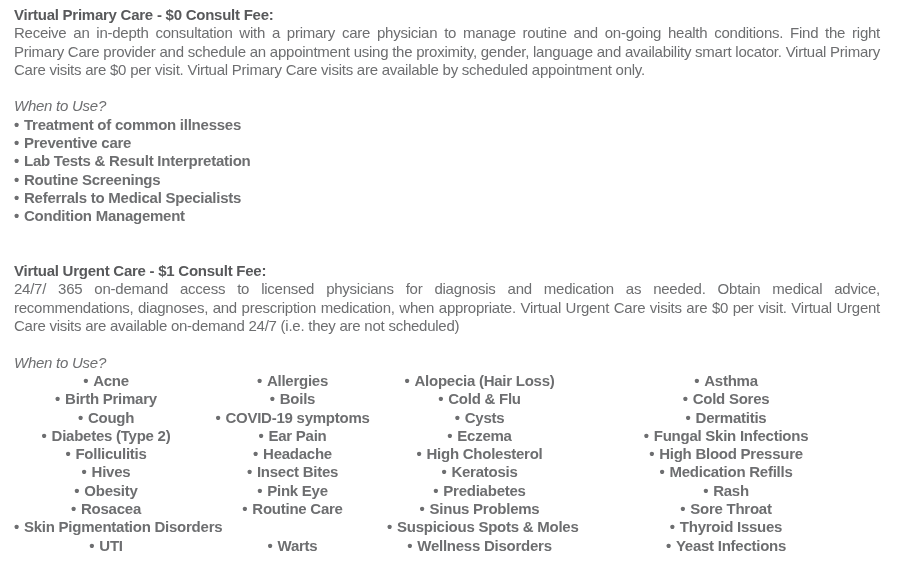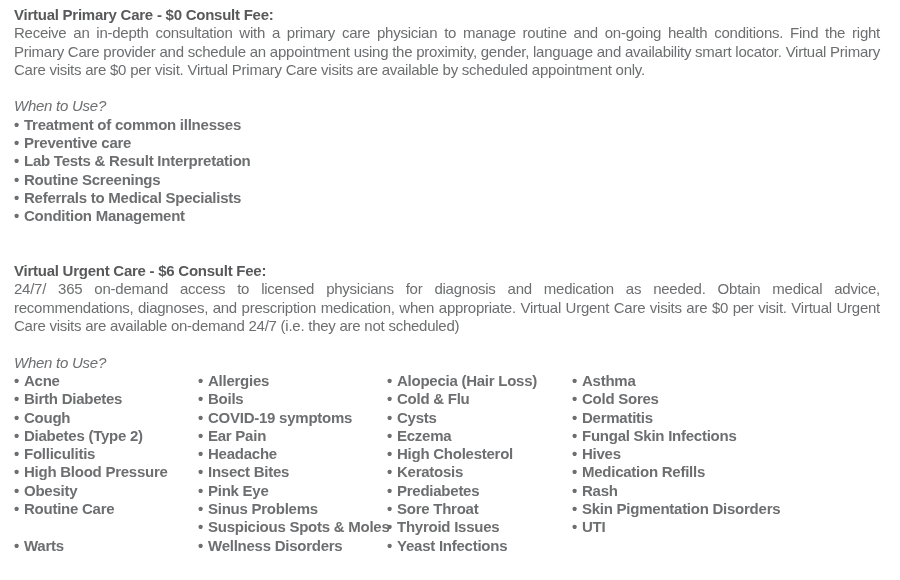--- a/index.html
+++ b/index.html
@@ -29,21 +29,21 @@
   }
   .spacer { height: 18.3px; }
   .section-gap { height: 36.6px; }
   .when-label { margin: 0; font-style: italic; }
   .bullet-item { white-space: nowrap; font-weight: bold; }
   .bullet { display: inline-block; margin-right: 5px; }
   .cond-grid {
     display: grid;
     grid-template-columns: 184px 189px 185px 1fr;
   }
-  .cond-cell { white-space: nowrap; overflow: visible; }
+  .cond-cell { white-space: nowrap; overflow: visible; text-align: center; }
 </style>
 </head>
 <body>
 
 <div class="page">
 
   <section>
     <h2 class="heading">Virtual Primary Care - $0 Consult Fee:</h2>
     <p class="para">Receive an in-depth consultation with a primary care physician to manage routine and on-going health conditions. Find the right Primary Care provider and schedule an appointment using the proximity, gender, language and availability smart locator. Virtual Primary Care visits are $0 per visit. Virtual Primary Care visits are available by scheduled appointment only.</p>
     <div class="spacer"></div>
@@ -54,39 +54,39 @@
         <div class="bullet-item"><span class="bullet">•</span><span>Lab Tests &amp; Result Interpretation</span></div>
         <div class="bullet-item"><span class="bullet">•</span><span>Routine Screenings</span></div>
         <div class="bullet-item"><span class="bullet">•</span><span>Referrals to Medical Specialists</span></div>
         <div class="bullet-item"><span class="bullet">•</span><span>Condition Management</span></div>
       </div>
   </section>
 
   <div class="section-gap"></div>
 
   <section>
-    <h2 class="heading">Virtual Urgent Care - $6 Consult Fee:</h2>
+    <h2 class="heading">Virtual Urgent Care - $1 Consult Fee:</h2>
     <p class="para">24/7/ 365 on-demand access to licensed physicians for diagnosis and medication as needed. Obtain medical advice, recommendations, diagnoses, and prescription medication, when appropriate. Virtual Urgent Care visits are $0 per visit. Virtual Urgent Care visits are available on-demand 24/7 (i.e. they are not scheduled)</p>
     <div class="spacer"></div>
     <div class="when-label">When to Use?</div>
     <div id="uc-grid" class="cond-grid">
         <div class="cond-cell">
           <div class="bullet-item"><span class="bullet">•</span><span>Acne</span></div>
         </div>
         <div class="cond-cell">
           <div class="bullet-item"><span class="bullet">•</span><span>Allergies</span></div>
         </div>
         <div class="cond-cell">
           <div class="bullet-item"><span class="bullet">•</span><span>Alopecia (Hair Loss)</span></div>
         </div>
         <div class="cond-cell">
           <div class="bullet-item"><span class="bullet">•</span><span>Asthma</span></div>
         </div>
         <div class="cond-cell">
-          <div class="bullet-item"><span class="bullet">•</span><span>Birth Diabetes</span></div>
+          <div class="bullet-item"><span class="bullet">•</span><span>Birth Primary</span></div>
         </div>
         <div class="cond-cell">
           <div class="bullet-item"><span class="bullet">•</span><span>Boils</span></div>
         </div>
         <div class="cond-cell">
           <div class="bullet-item"><span class="bullet">•</span><span>Cold &amp; Flu</span></div>
         </div>
         <div class="cond-cell">
           <div class="bullet-item"><span class="bullet">•</span><span>Cold Sores</span></div>
         </div>
@@ -117,24 +117,24 @@
         <div class="cond-cell">
           <div class="bullet-item"><span class="bullet">•</span><span>Folliculitis</span></div>
         </div>
         <div class="cond-cell">
           <div class="bullet-item"><span class="bullet">•</span><span>Headache</span></div>
         </div>
         <div class="cond-cell">
           <div class="bullet-item"><span class="bullet">•</span><span>High Cholesterol</span></div>
         </div>
         <div class="cond-cell">
-          <div class="bullet-item"><span class="bullet">•</span><span>Hives</span></div>
+          <div class="bullet-item"><span class="bullet">•</span><span>High Blood Pressure</span></div>
         </div>
         <div class="cond-cell">
-          <div class="bullet-item"><span class="bullet">•</span><span>High Blood Pressure</span></div>
+          <div class="bullet-item"><span class="bullet">•</span><span>Hives</span></div>
         </div>
         <div class="cond-cell">
           <div class="bullet-item"><span class="bullet">•</span><span>Insect Bites</span></div>
         </div>
         <div class="cond-cell">
           <div class="bullet-item"><span class="bullet">•</span><span>Keratosis</span></div>
         </div>
         <div class="cond-cell">
           <div class="bullet-item"><span class="bullet">•</span><span>Medication Refills</span></div>
         </div>
@@ -142,20 +142,23 @@
           <div class="bullet-item"><span class="bullet">•</span><span>Obesity</span></div>
         </div>
         <div class="cond-cell">
           <div class="bullet-item"><span class="bullet">•</span><span>Pink Eye</span></div>
         </div>
         <div class="cond-cell">
           <div class="bullet-item"><span class="bullet">•</span><span>Prediabetes</span></div>
         </div>
         <div class="cond-cell">
           <div class="bullet-item"><span class="bullet">•</span><span>Rash</span></div>
+        </div>
+        <div class="cond-cell">
+          <div class="bullet-item"><span class="bullet">•</span><span>Rosacea</span></div>
         </div>
         <div class="cond-cell">
           <div class="bullet-item"><span class="bullet">•</span><span>Routine Care</span></div>
         </div>
         <div class="cond-cell">
           <div class="bullet-item"><span class="bullet">•</span><span>Sinus Problems</span></div>
         </div>
         <div class="cond-cell">
           <div class="bullet-item"><span class="bullet">•</span><span>Sore Throat</span></div>
         </div>

